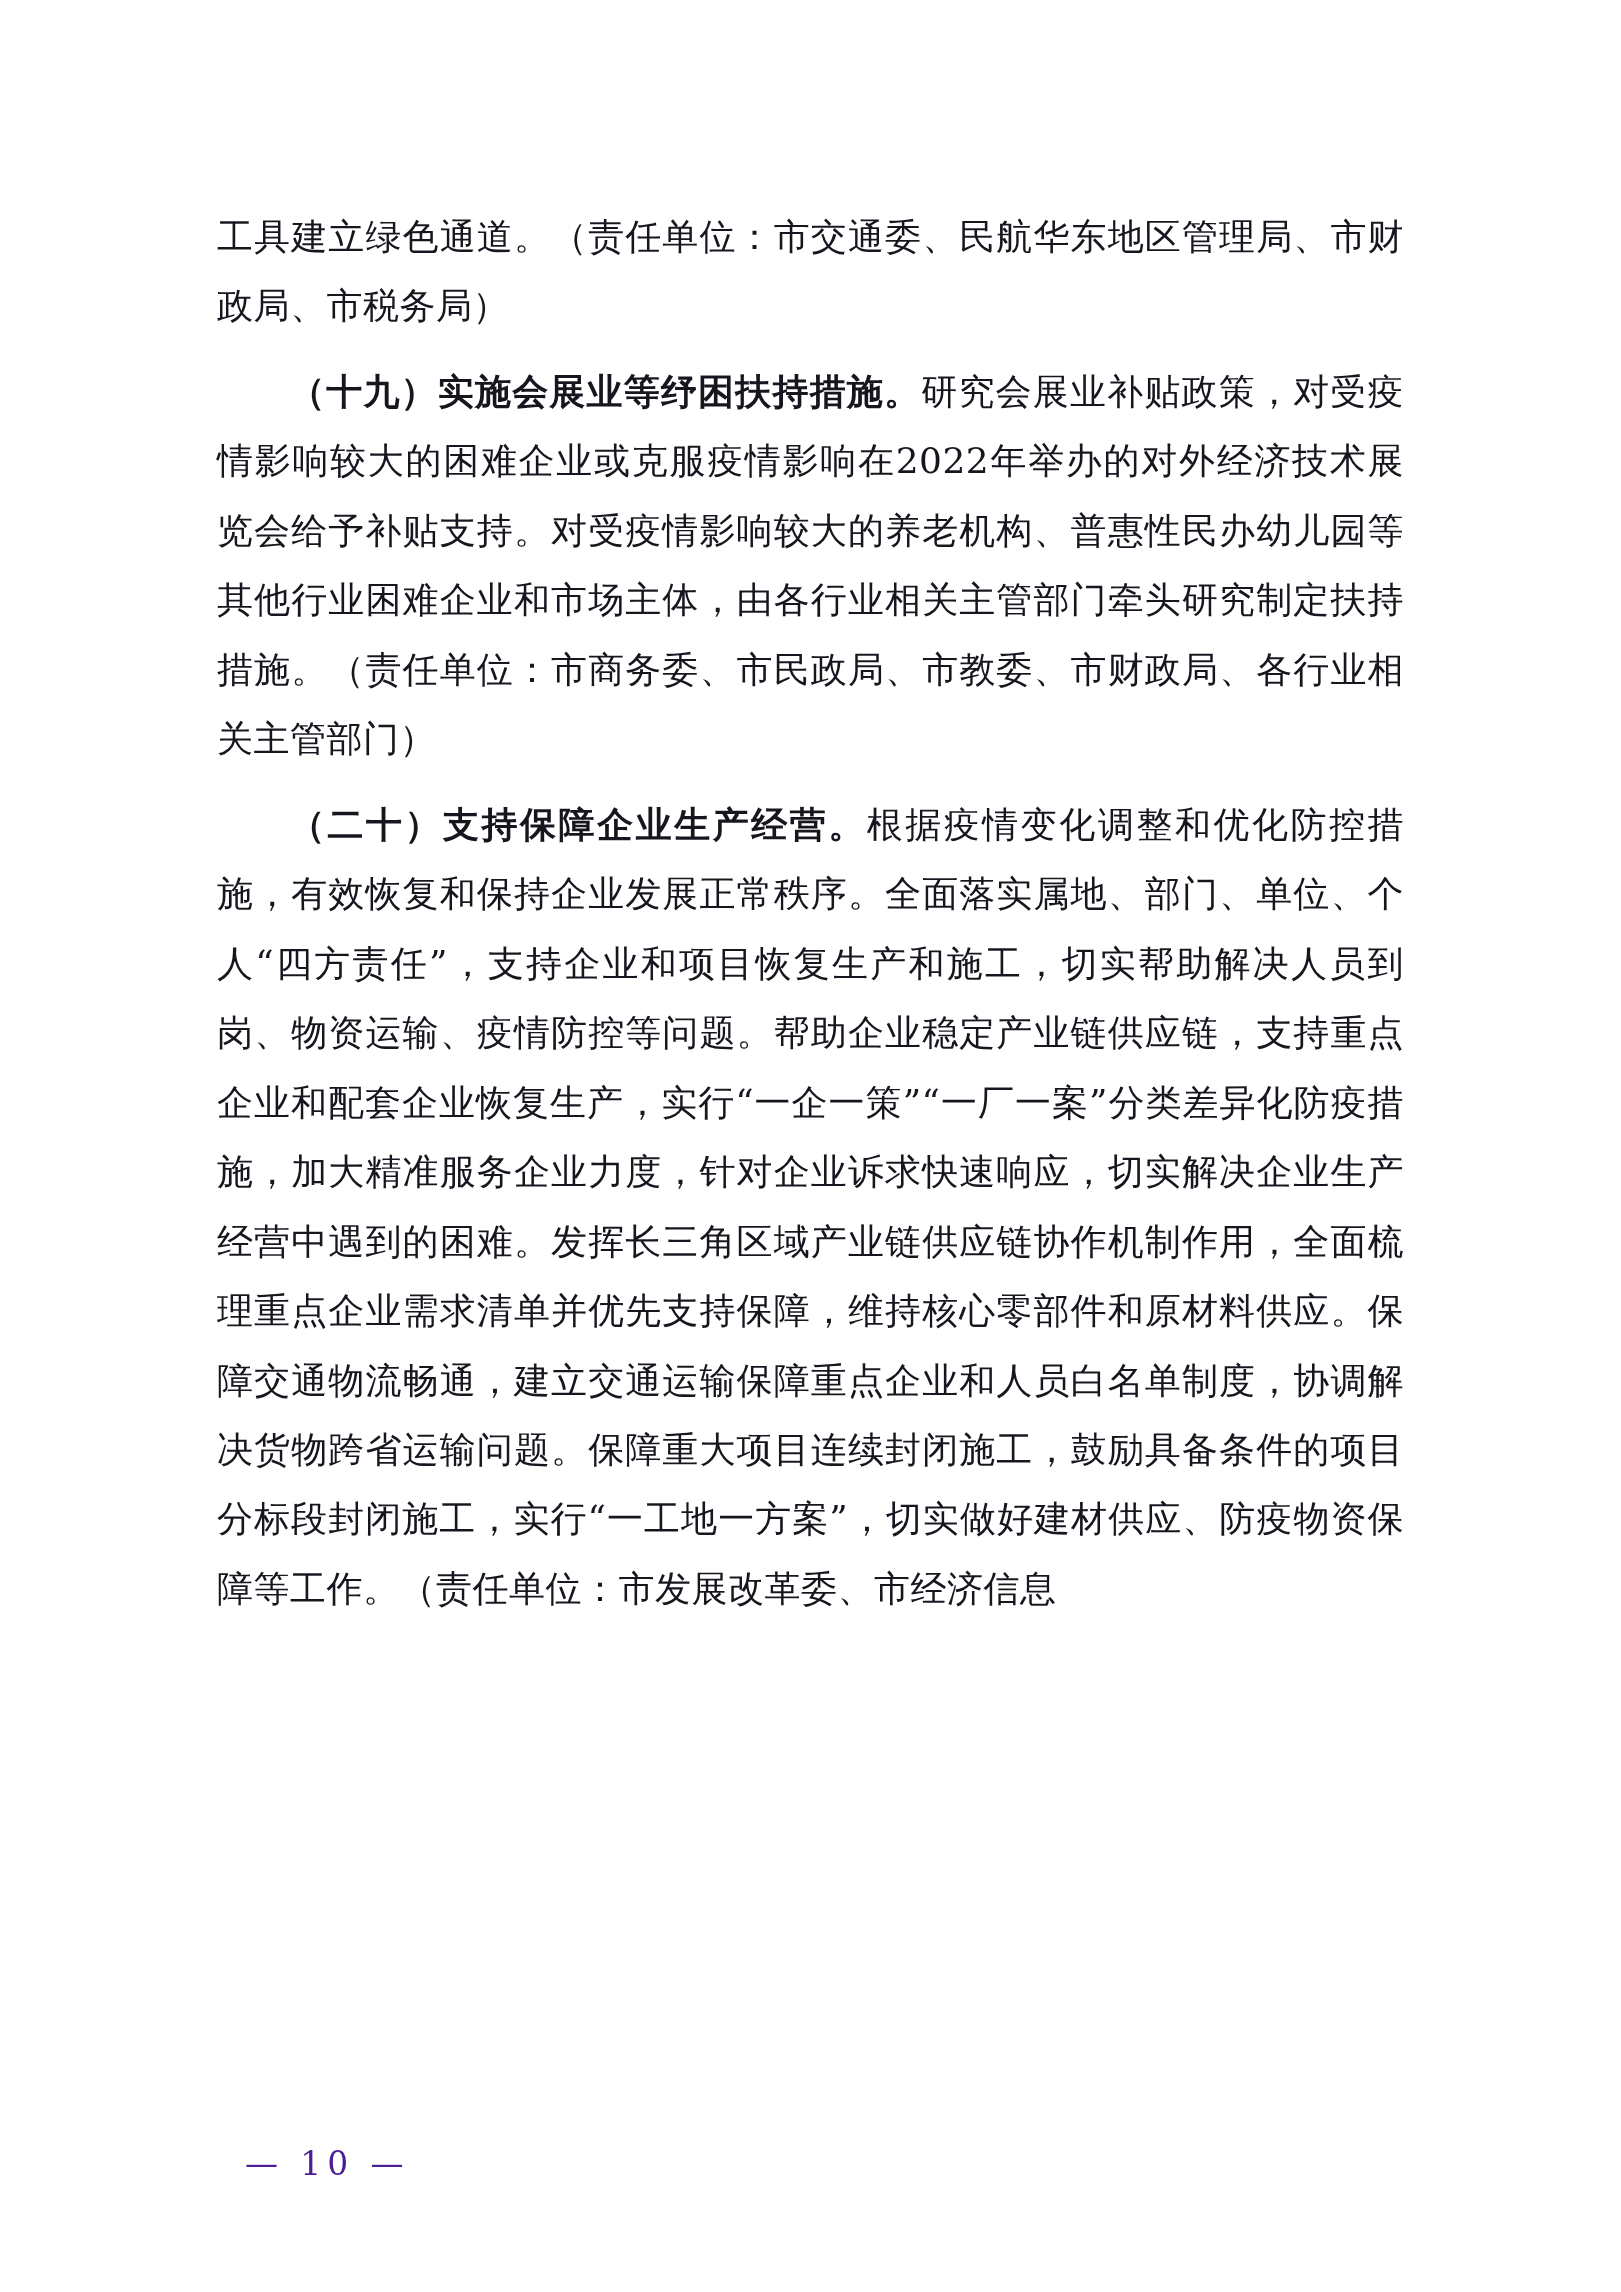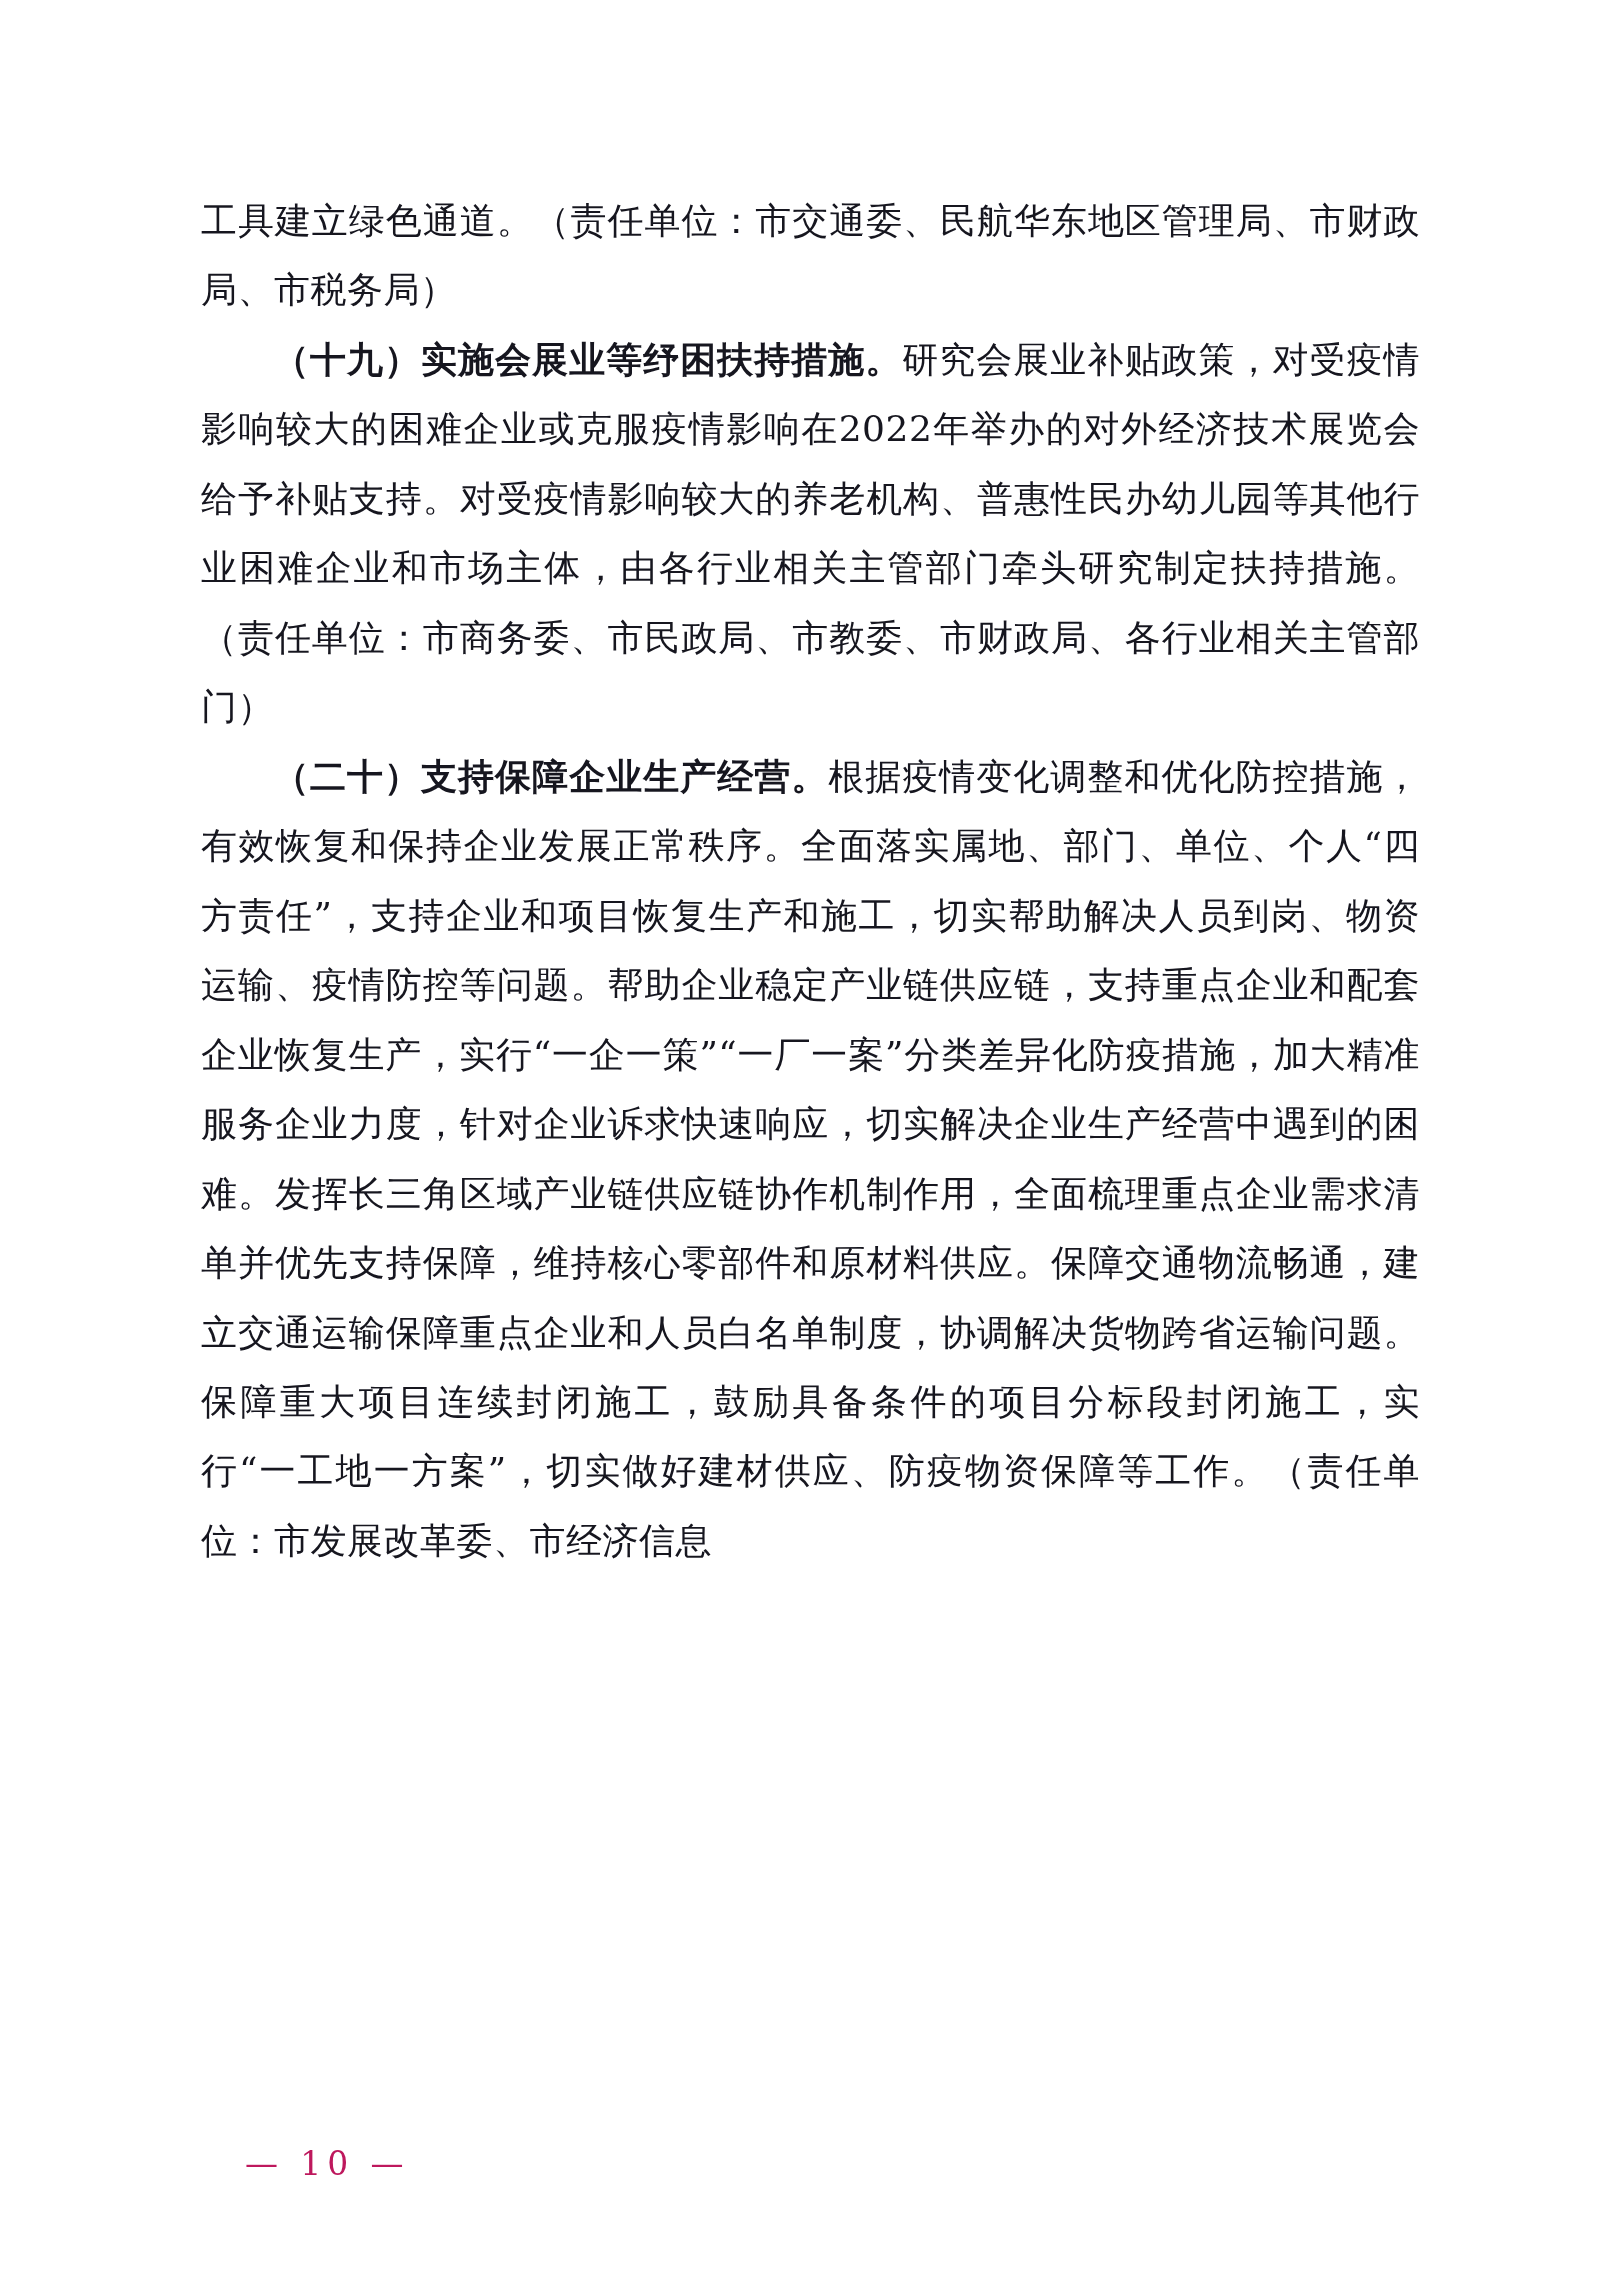--- a/index.html
+++ b/index.html
@@ -24,21 +24,21 @@
   }
   .doc-body {
     font-size: 36px;
     line-height: 1.93;
     letter-spacing: 0.5px;
     text-align: justify;
     text-justify: inter-ideograph;
     color: #16161f;
   }
   .para {
-    margin: 0;
+    margin: 16px;
     text-indent: 0;
   }
   .para.indent {
     text-indent: 2em;
   }
   .section-heading {
     margin: 0;
     text-indent: 2em;
     font-weight: bold;
     font-size: 36px;
@@ -50,21 +50,21 @@
   }
   .page-number {
     position: absolute;
     left: 0;
     right: 0;
     bottom: 110px;
     text-align: left;
     padding-left: 245px;
     font-size: 33px;
     letter-spacing: 5.9px;
-    color: #be185d;
+    color: #4c1d95;
   }
 </style>
 </head>
 <body>
 
 <div class="page">
   <div class="doc-body">
 
     <p class="para">工具建立绿色通道。（责任单位：市交通委、民航华东地区管理局、市财政局、市税务局）</p>
 

